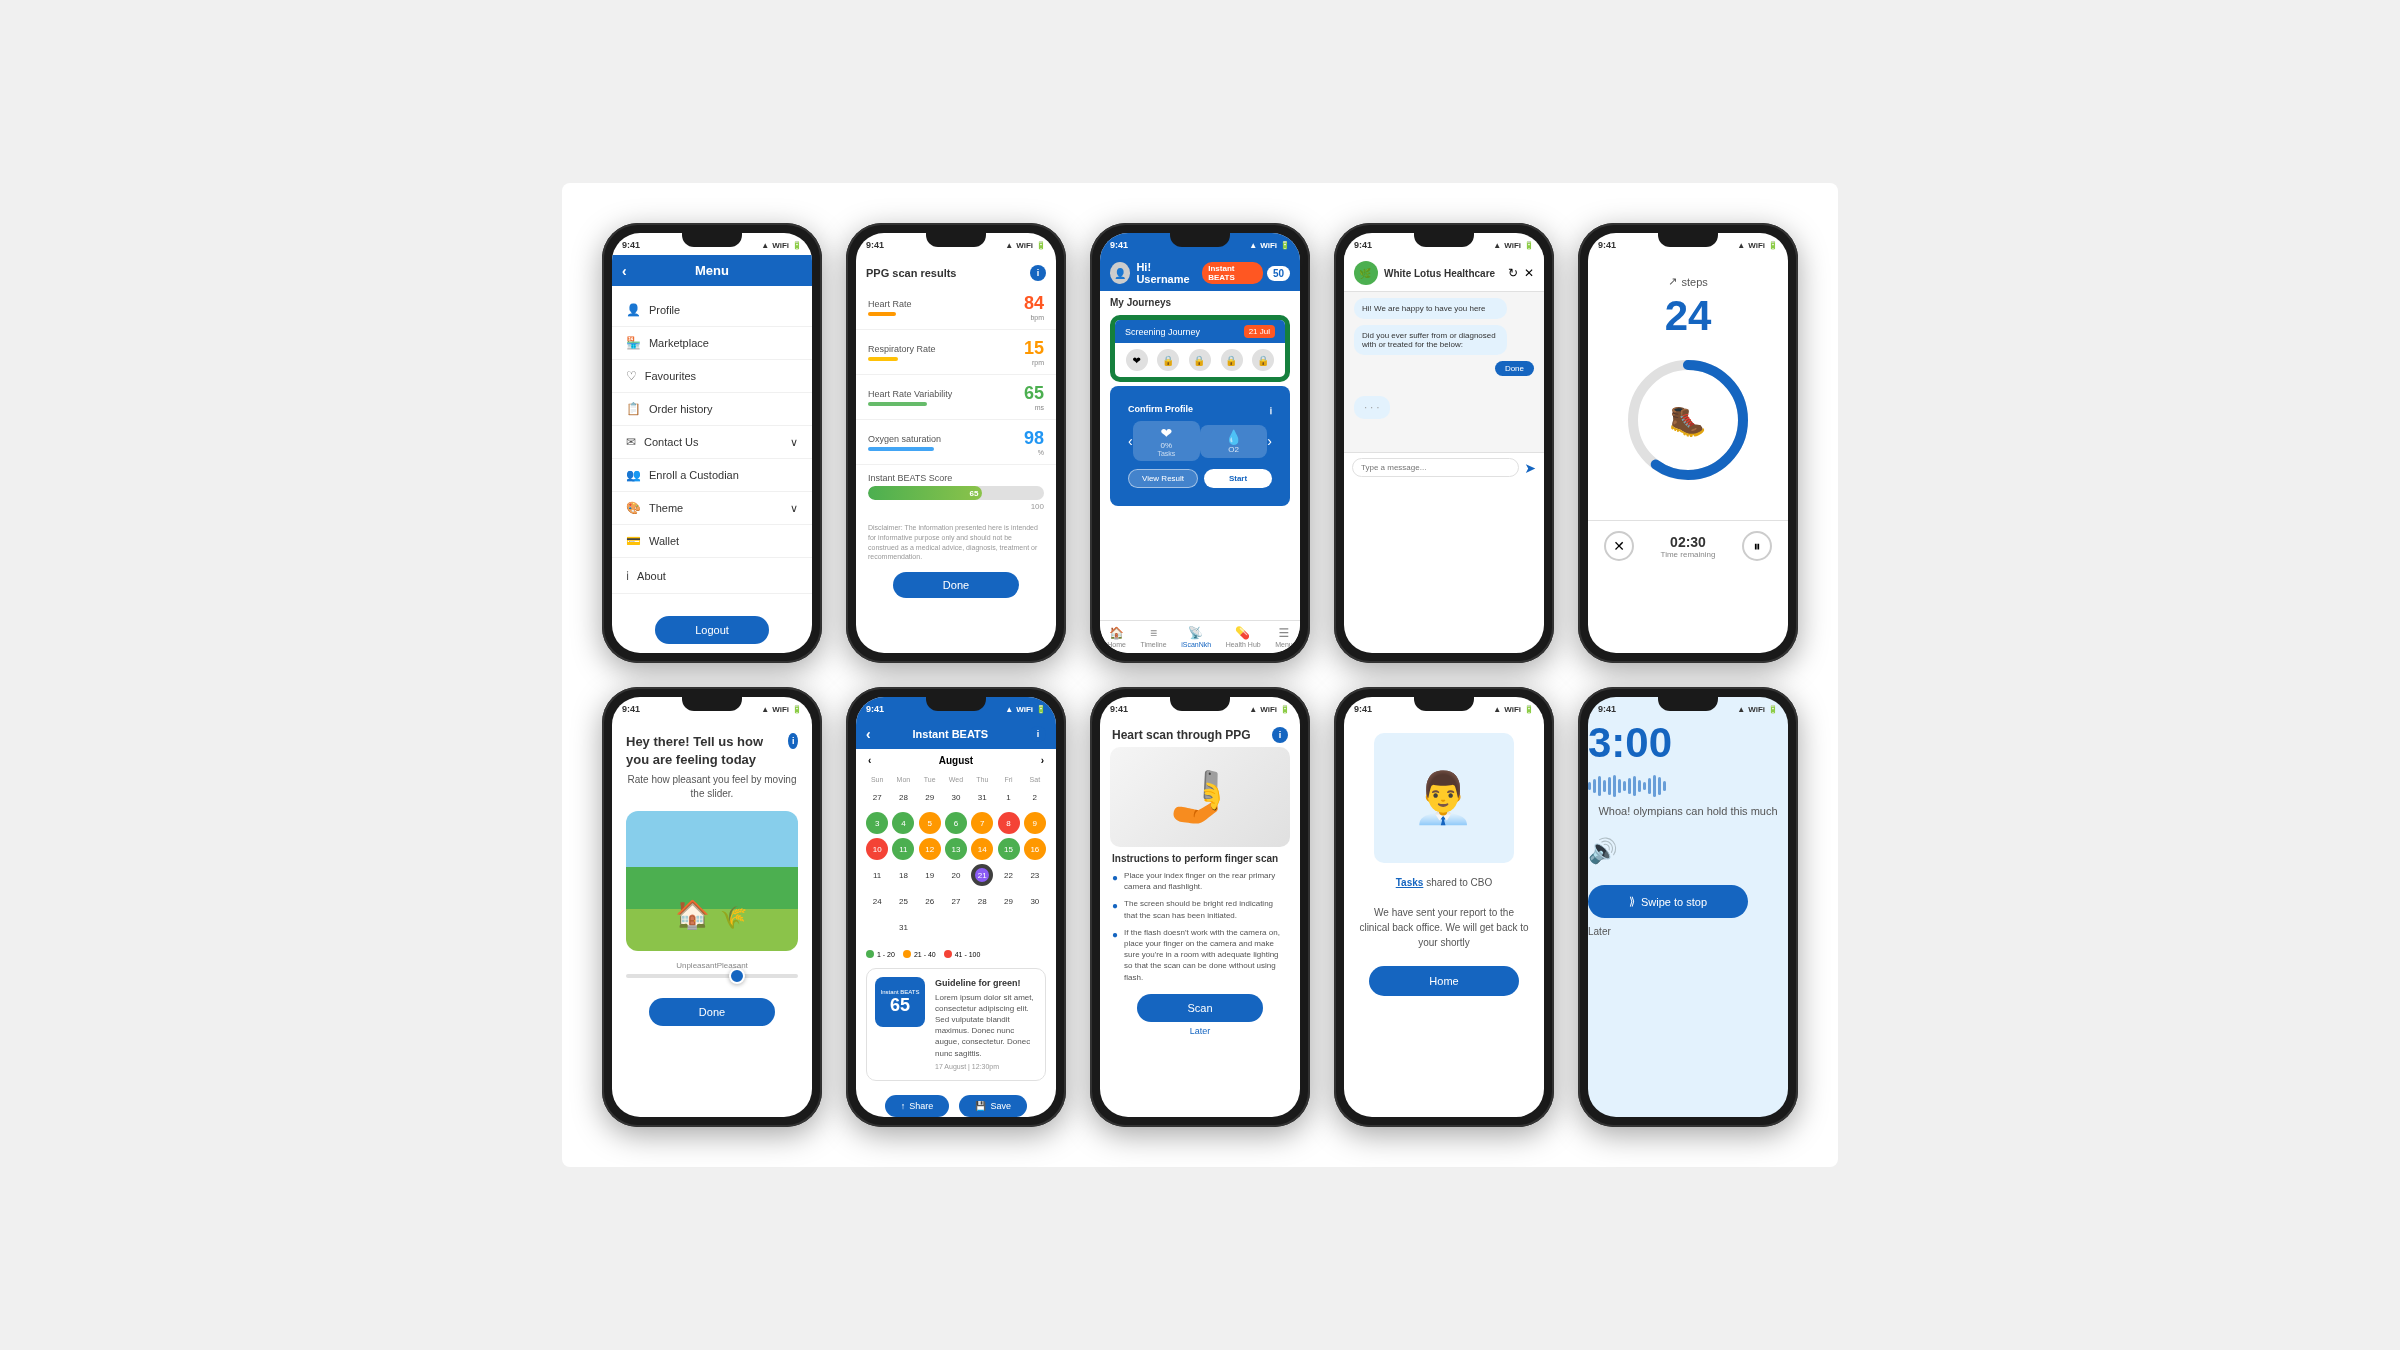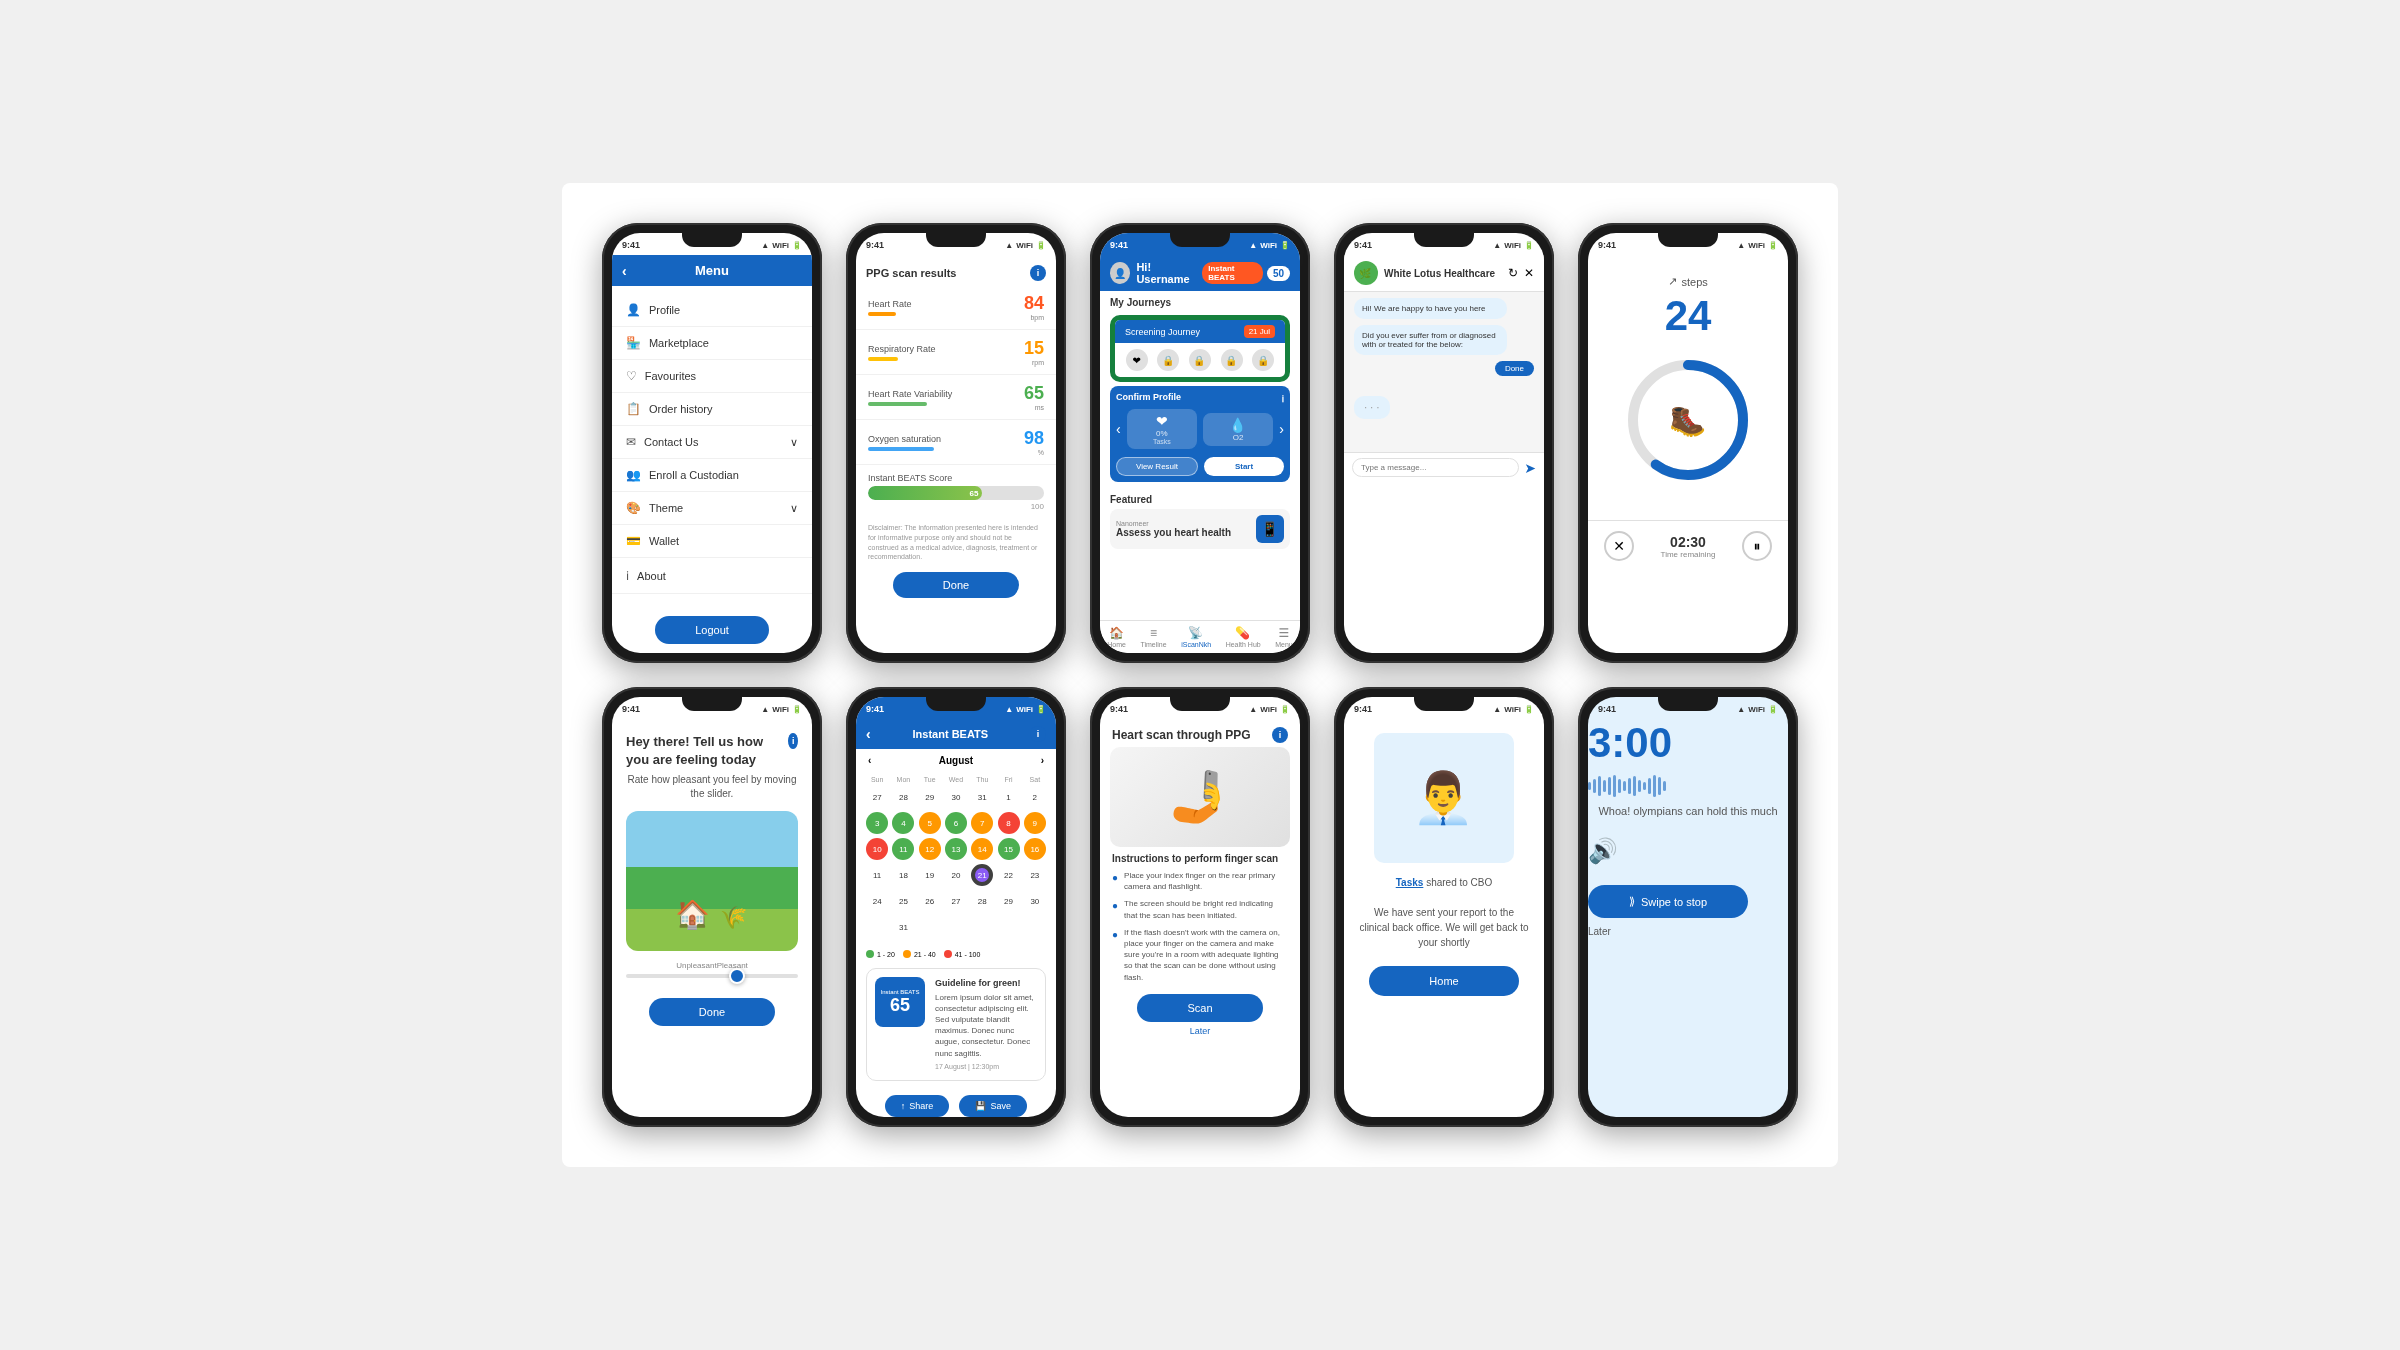--- a/index.html
+++ b/index.html
@@ -153,21 +153,21 @@
     }
     .phone3 .top-bar .username { font-size: 11px; font-weight: 600; }
     .phone3 .beats-badge { background: #FF5722; color: white; padding: 2px 6px; border-radius: 10px; font-size: 8px; font-weight: 700; }
     .phone3 .beats-value { background: white; color: #1565C0; padding: 2px 6px; border-radius: 10px; font-size: 10px; font-weight: 700; }
     .phone3 .section-title { font-size: 10px; font-weight: 600; padding: 6px 10px 3px; color: #333; }
     .phone3 .journey-card { margin: 4px 10px; background: white; border-radius: 10px; overflow: hidden; border: 5px solid #15803d; }
     .phone3 .journey-header { background: #1565C0; color: white; padding: 5px 10px; display: flex; justify-content: space-between; align-items: center; font-size: 9px; }
     .phone3 .journey-header .date-badge { background: #FF5722; color: white; padding: 2px 5px; border-radius: 4px; font-size: 8px; }
     .phone3 .journey-icons { display: flex; justify-content: space-around; padding: 6px; }
     .phone3 .journey-icon { width: 22px; height: 22px; background: #e0e0e0; border-radius: 50%; display: flex; align-items: center; justify-content: center; font-size: 10px; }
-    .phone3 .confirm-section { background: #1565C0; margin: 4px 10px; border-radius: 8px; color: white; padding: 6px; }
+    .phone3 .confirm-section { background: #1565C0; margin: 4px 10px; border-radius: 8px; color: white; padding: 18px; }
     .phone3 .confirm-title { font-size: 9px; font-weight: 600; display: flex; justify-content: space-between; }
     .phone3 .carousel { display: flex; align-items: center; justify-content: space-between; padding: 4px 0; }
     .phone3 .carousel-item { background: rgba(255,255,255,0.2); border-radius: 8px; padding: 4px; width: 70px; text-align: center; }
     .phone3 .carousel-btn { font-size: 14px; cursor: pointer; }
     .phone3 .view-start { display: flex; gap: 6px; margin-top: 4px; }
     .phone3 .view-btn { flex: 1; background: rgba(255,255,255,0.2); color: white; border: 1px solid rgba(255,255,255,0.5); border-radius: 12px; padding: 4px; font-size: 8px; text-align: center; cursor: pointer; }
     .phone3 .start-btn { flex: 1; background: white; color: #1565C0; border: none; border-radius: 12px; padding: 4px; font-size: 8px; font-weight: 700; text-align: center; cursor: pointer; }
     .phone3 .featured-section { padding: 4px 10px; }
     .phone3 .featured-card { background: #f5f5f5; border-radius: 8px; padding: 6px; display: flex; justify-content: space-between; align-items: center; }
     .phone3 .featured-card .nanomeer { font-size: 7px; color: #888; }
@@ -475,30 +475,20 @@
                 <div style="font-size:14px;">💧</div>
                 <div style="font-size:8px;color:rgba(255,255,255,0.8);">O2</div>
               </div>
               <span class="carousel-btn">›</span>
             </div>
             <div class="view-start">
               <button class="view-btn">View Result</button>
               <button class="start-btn">Start</button>
             </div>
           </div>
-          <div class="featured-section">
-            <div class="section-title" style="padding:4px 0;">Featured</div>
-            <div class="featured-card">
-              <div>
-                <div class="nanomeer">Nanomeer</div>
-                <div class="title">Assess you heart health</div>
-              </div>
-              <div class="featured-icon">📱</div>
-            </div>
-          </div>
           <div class="bottom-nav">
             <div class="nav-item">
               <span class="nav-icon">🏠</span>
               <span>Home</span>
             </div>
             <div class="nav-item">
               <span class="nav-icon">≡</span>
               <span>Timeline</span>
             </div>
             <div class="nav-item active">

